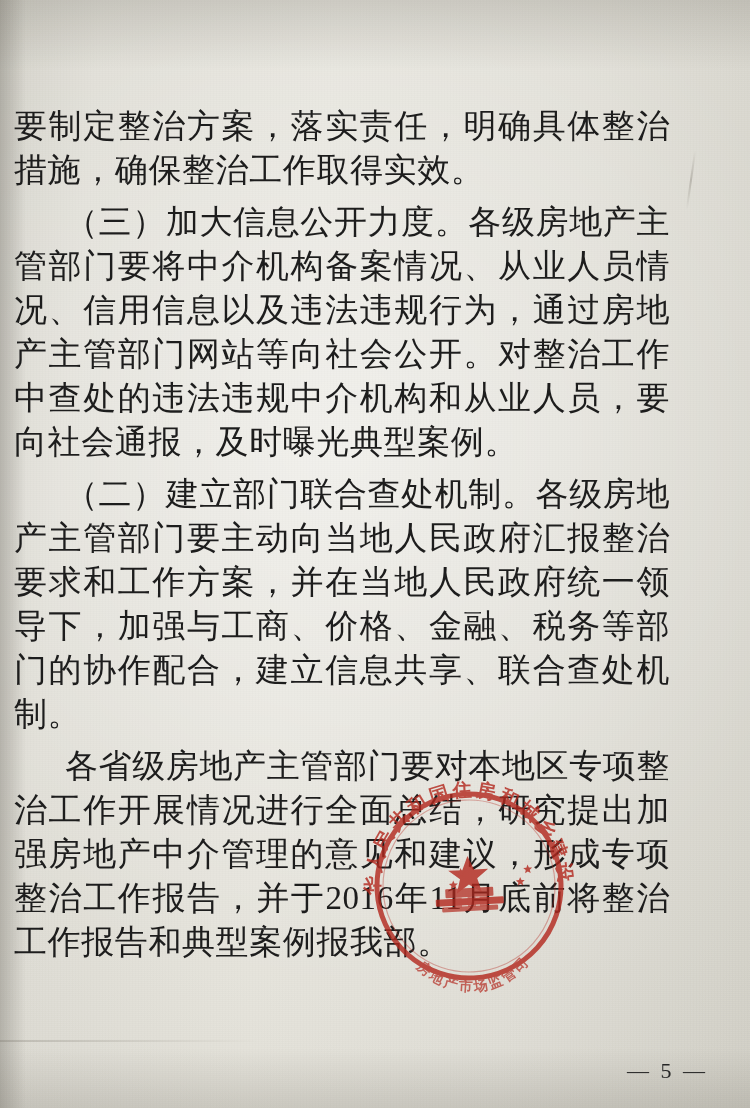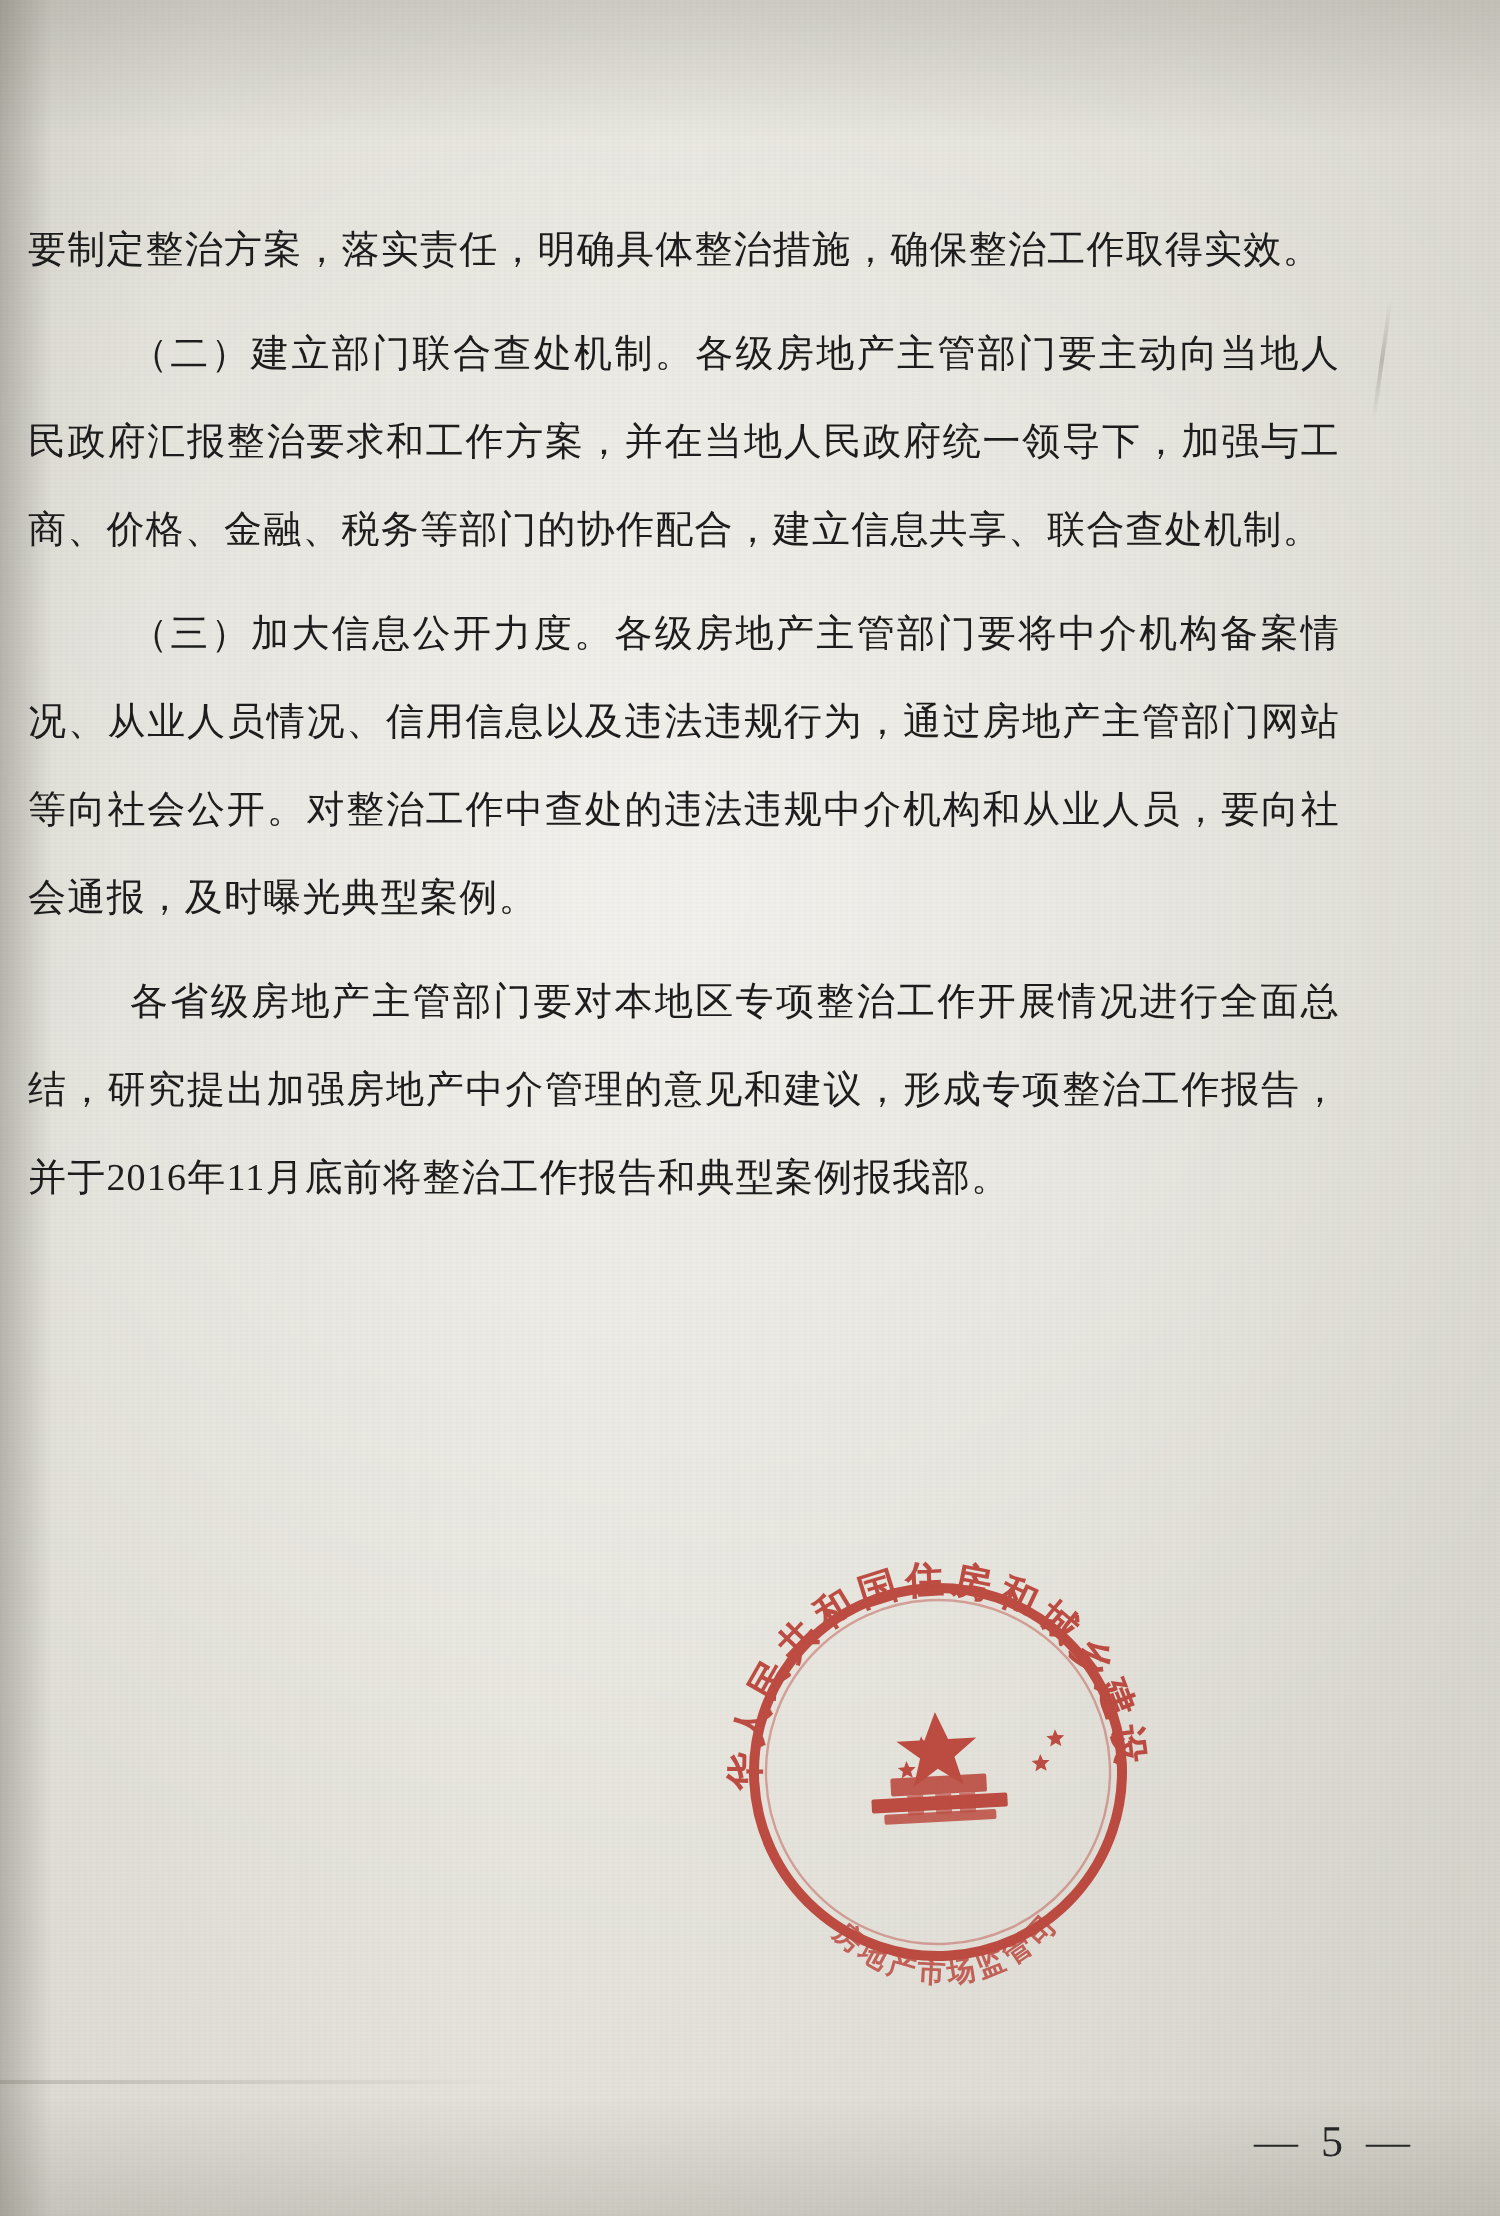--- a/index.html
+++ b/index.html
@@ -49,21 +49,21 @@
     background: linear-gradient(0deg, rgba(110,106,96,0.20), rgba(110,106,96,0.0));
     pointer-events: none;
   }
 
   .body-text {
     position: absolute;
     left: 14px;
     top: 104px;
     width: 656px;
     color: #1d1d1d;
-    font-size: 19px;
+    font-size: 33px;
     line-height: 44px;
     letter-spacing: 0.6px;
     text-align: justify;
     text-justify: inter-character;
   }
   .para {
     margin: 0 0 6px 0;
     text-indent: 0;
   }
   .para.indent {
@@ -130,22 +130,22 @@
 
   <div class="grain"></div>
   <div class="edge-shadow-top"></div>
   <div class="edge-shadow-left"></div>
   <div class="edge-shadow-bottom"></div>
   <div class="crease-a"></div>
   <div class="crease-b"></div>
 
   <div class="body-text">
     <p class="para">要制定整治方案，落实责任，明确具体整治措施，确保整治工作取得实效。</p>
+    <p class="para indent">（三）加大信息公开力度。各级房地产主管部门要将中介机构备案情况、从业人员情况、信用信息以及违法违规行为，通过房地产主管部门网站等向社会公开。对整治工作中查处的违法违规中介机构和从业人员，要向社会通报，及时曝光典型案例。</p>
     <p class="para indent">（二）建立部门联合查处机制。各级房地产主管部门要主动向当地人民政府汇报整治要求和工作方案，并在当地人民政府统一领导下，加强与工商、价格、金融、税务等部门的协作配合，建立信息共享、联合查处机制。</p>
-    <p class="para indent">（三）加大信息公开力度。各级房地产主管部门要将中介机构备案情况、从业人员情况、信用信息以及违法违规行为，通过房地产主管部门网站等向社会公开。对整治工作中查处的违法违规中介机构和从业人员，要向社会通报，及时曝光典型案例。</p>
     <p class="para indent">各省级房地产主管部门要对本地区专项整治工作开展情况进行全面总结，研究提出加强房地产中介管理的意见和建议，形成专项整治工作报告，并于2016年11月底前将整治工作报告和典型案例报我部。</p>
   </div>
 
   <div class="seal-wrap">
     <div class="seal">
       <svg width="228" height="228" viewBox="0 0 228 228" xmlns="http://www.w3.org/2000/svg">
         <defs>
           <path id="outerArc" d="M 114,114 m -86,0 a 86,86 0 1,1 172,0" fill="none"></path>
           <path id="outerArcText" d="M 24,114 a 90,90 0 1,1 180,0" fill="none"></path>
           <path id="innerArcText" d="M 42,128 a 74,74 0 1,0 144,0" fill="none"></path>

